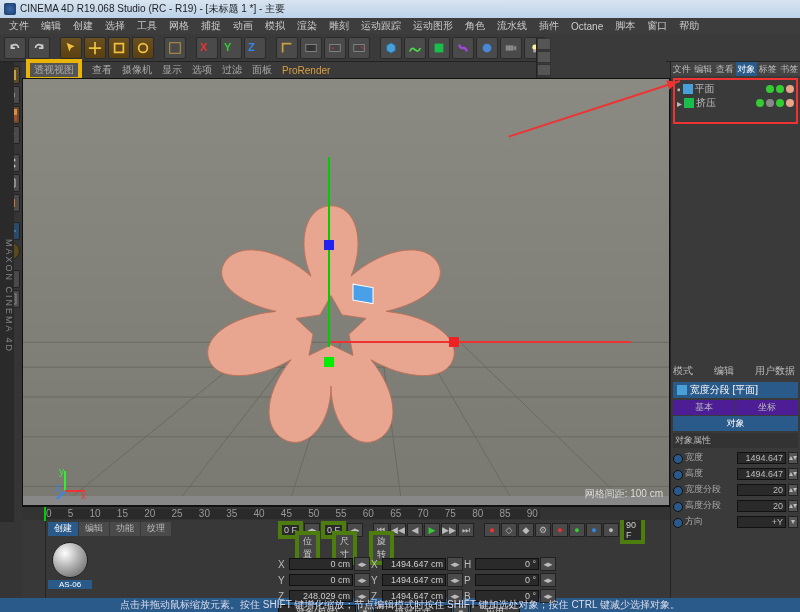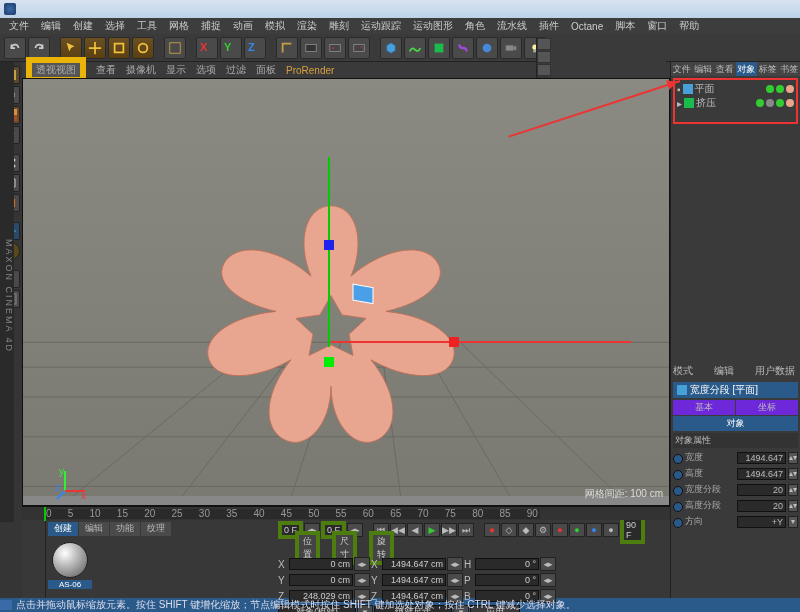--- a/index.html
+++ b/index.html
@@ -57,36 +57,37 @@
 .obj-row { display:flex; align-items:center; height:14px; gap:2px; }
 .obj-row .ico { width:10px; height:10px; }
 .obj-row .dots { margin-left:auto; display:flex; gap:2px; }
 .obj-row .dot { width:8px; height:8px; border-radius:50%; }
 .arrow { position:absolute; left:500px; top:80px; width:180px; height:2px; background:#e33; transform:rotate(-18deg); transform-origin:right center; z-index:50; }
 .arrow::after { content:""; position:absolute; right:-2px; top:-4px; border:5px solid transparent; border-left:10px solid #e33; }
 .attr-panel { flex:1; padding:2px; font-size:9px; overflow:hidden; }
 .attr-head { display:flex; gap:21px; padding:2px 0; }
 .attr-title { background:#2a5a8a; color:#fff; padding:1px 4px; margin:2px 0; }
 .attr-tabs { display:flex; gap:1px; }
-.attr-tabs span { flex:1; text-align:center; background:#6d28d9; padding:1px 0; cursor:pointer; font-size:9px; }
+.attr-tabs span { flex:1; text-align:center; background:#4c1d95; padding:1px 0; cursor:pointer; font-size:9px; }
 .attr-tabs span.active { background:#2a5a8a; color:#fff; }
 .attr-sec { background:#333; padding:1px 2px; margin-top:2px; font-size:9px; }
 .attr-row { display:flex; align-items:flex-end; height:16px; gap:2px; }
 .attr-row .k { width:50px; font-size:9px; color:#aaa; }
 .attr-row .v { flex:1; background:#2a2a2a; border:1px solid #111; padding:0 2px; font-size:9px; text-align:right; }
 .attr-row .sp { width:10px; height:12px; background:#555; border:1px solid #222; cursor:pointer; font-size:8px; text-align:center; }
 .attr-row .rad { width:10px; height:10px; border-radius:50%; background:#2a5a8a; border:1px solid #111; }
-.status { height:14px; background:#2a5a8a; color:#dde; font-size:9px; display:flex; align-items:center; padding:0 0; }
+.status { height:14px; background:#2a5a8a; color:#dde; font-size:9px; display:flex; align-items:center; padding:0 8px;flex-direction:column; }
 .logo-strip { position:absolute; left:0; top:62px; width:14px; height:460px; background:#2a2a2a; writing-mode:vertical-rl; text-align:center; font-size:9px; color:#888; letter-spacing:2px; padding-top:8px; }
 </style>
 </head>
 <body>
 
 <div class="titlebar">
   <div class="c4d"></div>
+  <span>CINEMA 4D R19.068 Studio (RC - R19) - [未标题 1 *] - 主要</span>
 </div>
 
 <div class="menubar">
   <span>文件</span>
   <span>编辑</span>
   <span>创建</span>
   <span>选择</span>
   <span>工具</span>
   <span>网格</span>
   <span>捕捉</span>
@@ -280,21 +281,21 @@
     <div class="lbtn">
         <svg width="12" height="12">
           <rect x="1" y="1" width="10" height="10" fill="none" stroke="#888"></rect>
           <path d="M1 4h10M1 7h10M4 1v10M7 1v10" stroke="#888" stroke-width="0.5"></path>
         </svg>
       </div>
   </div>
 
   <div class="viewport-wrap">
     <div class="vp-head">
-      <span style="background:#555;border:6px solid #eab308;padding:0 4px">透视视图</span>
+      <span style="background:#555;border:4px solid #eab308;padding:0 4px">透视视图</span>
       <span>查看</span>
       <span>摄像机</span>
       <span>显示</span>
       <span>选项</span>
       <span>过滤</span>
       <span>面板</span>
       <span style="color:#d8a040">ProRender</span>
       <div class="right">
         <div class="rbtn"></div>
         <div class="rbtn"></div>

